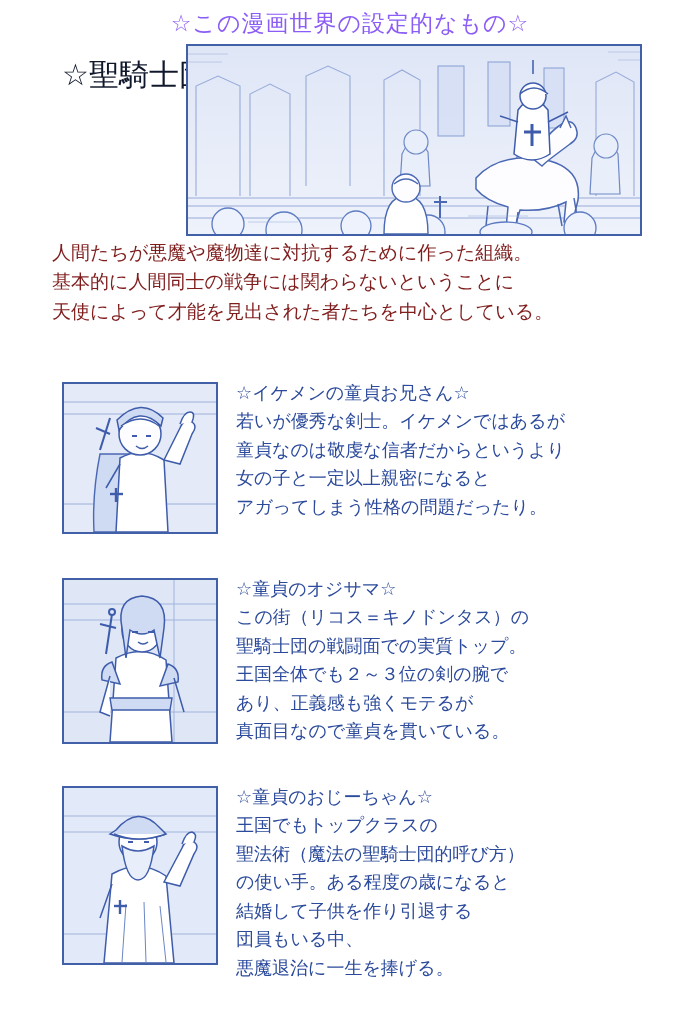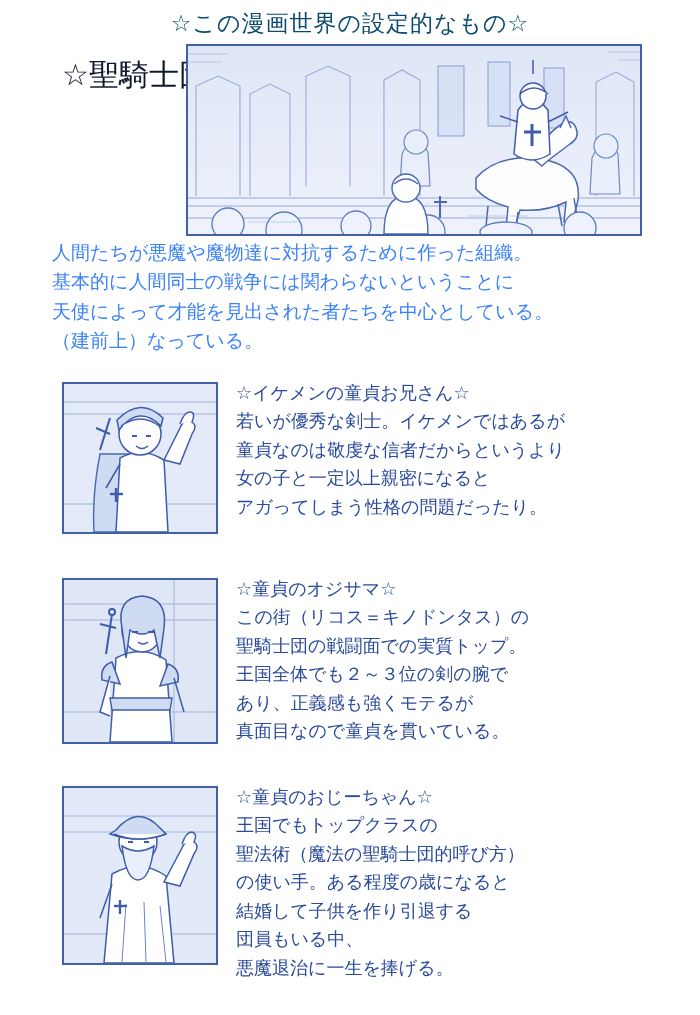--- a/index.html
+++ b/index.html
@@ -17,21 +17,21 @@
   }
   .page {
     position: relative;
     width: 700px;
     height: 1015px;
   }
   .title {
     text-align: center;
     font-size: 23px;
     letter-spacing: 1px;
-    color: #0c4a6e;
+    color: #8b5cf6;
     padding-top: 8px;
     font-weight: 500;
   }
   .section-head {
     position: absolute;
     left: 62px;
     top: 55px;
     font-size: 30px;
     color: #0f172a;
     font-weight: 500;
@@ -54,21 +54,21 @@
     height: 100%;
   }
   
   .lead {
     position: absolute;
     left: 52px;
     top: 238px;
     width: 620px;
     font-size: 19px;
     line-height: 1.55;
-    color: #3b82f6;
+    color: #7f1d1d;
   }
   .lead div { white-space: pre; }
 
   
   .char {
     position: absolute;
     left: 62px;
   }
   .char .thumb {
     position: absolute;
@@ -197,21 +197,20 @@
         <path d="M60 176 L110 176"></path>
         <path d="M280 170 L340 170"></path>
       </g>
     </svg>
   </div>
 
   <div class="lead">
     <div>人間たちが悪魔や魔物達に対抗するために作った組織。</div>
     <div>基本的に人間同士の戦争には関わらないということに</div>
     <div>天使によって才能を見出された者たちを中心としている。</div>
-    <div>（建前上）なっている。</div>
   </div>
 
   <div class="char c1">
     <div class="thumb">
       <svg class="sketch" viewBox="0 0 152 148" preserveAspectRatio="none">
         <rect x="0" y="0" width="152" height="148" fill="#e4eaf8"></rect>
         <g stroke="#8097cd" stroke-width="1" opacity="0.7">
           <path d="M0 18 H152"></path>
             <path d="M0 30 H152"></path>
             <path d="M0 120 H152"></path>

